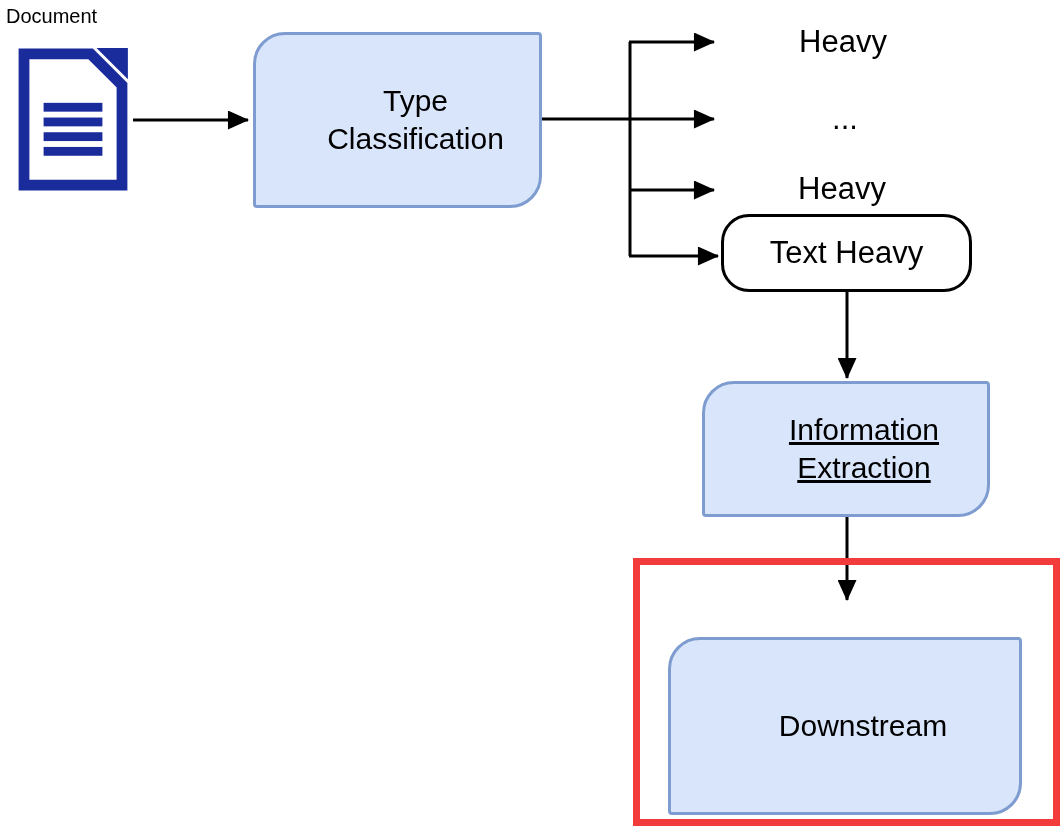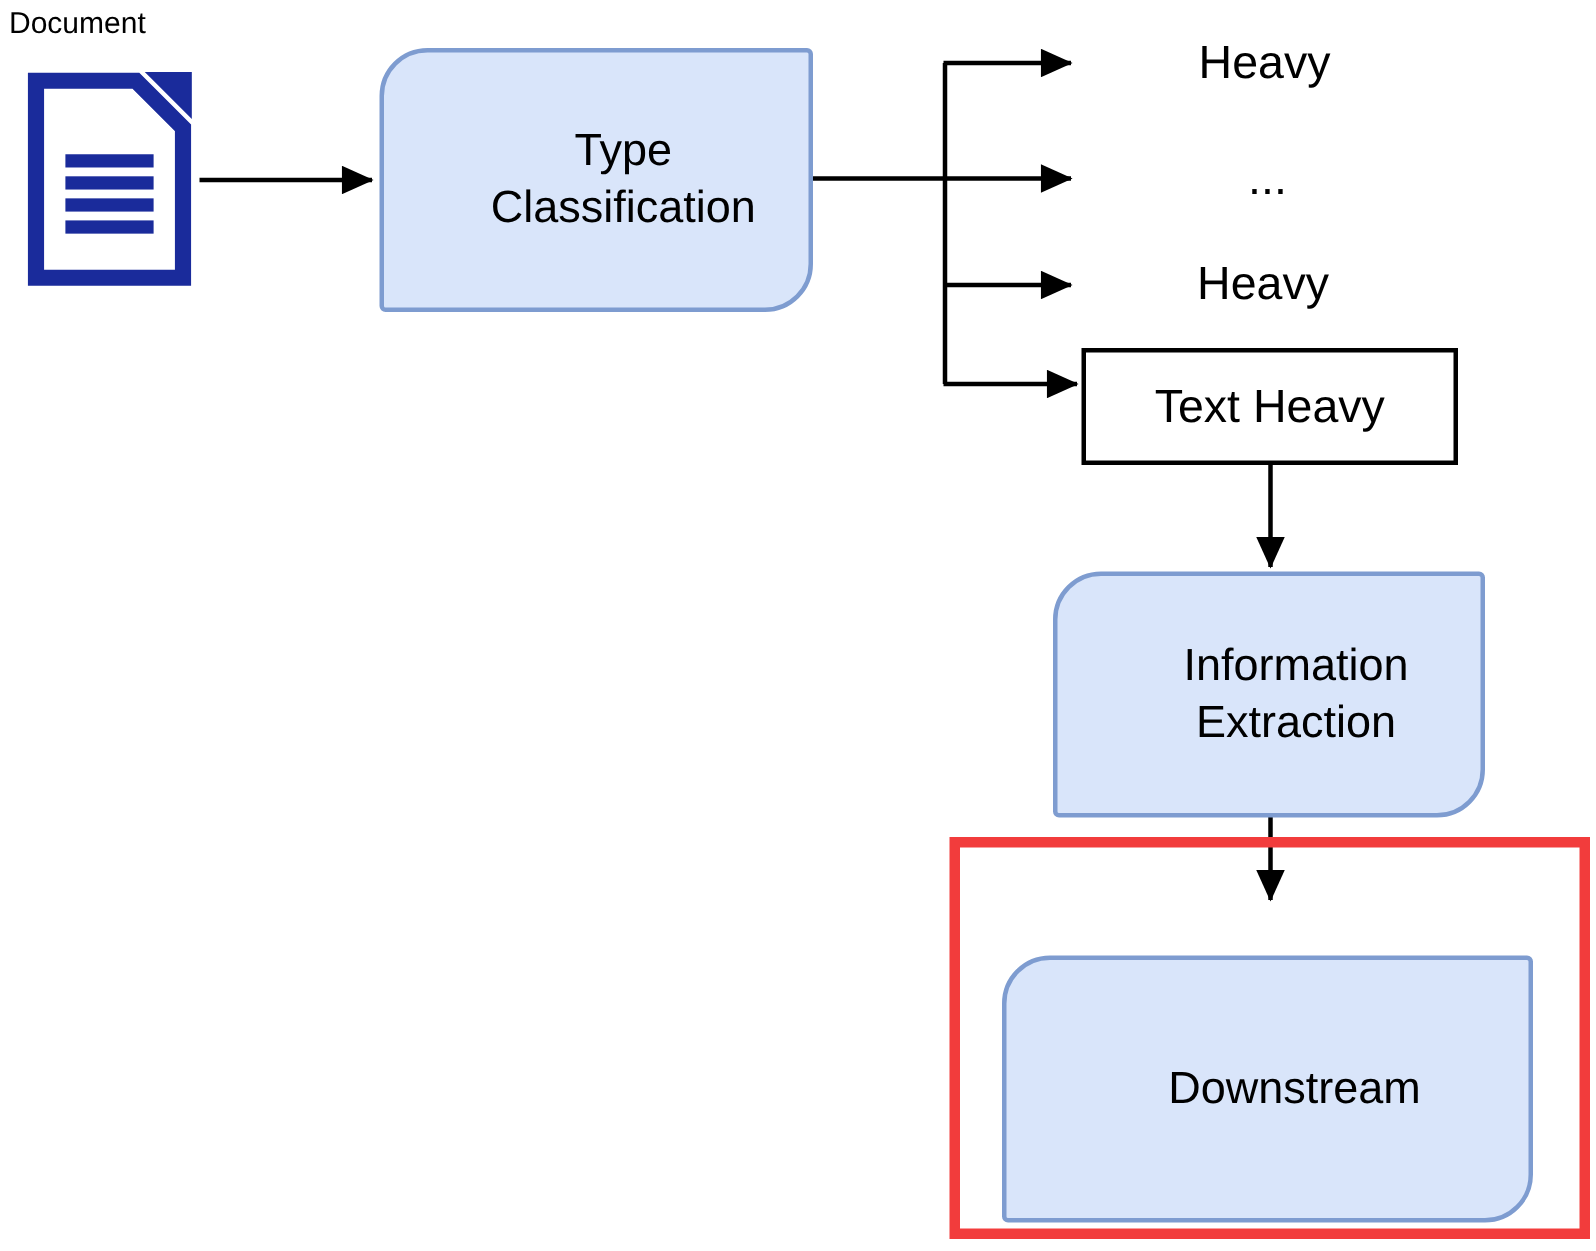--- a/index.html
+++ b/index.html
@@ -80,25 +80,25 @@
 
   <div class="blue-node" style="left:253px;top:32px;width:289px;height:176px;">
     <span>Type</span>
     <span>Classification</span>
   </div>
 
   <div class="free-label" style="left:743px;top:24px;width:200px;">Heavy</div>
   <div class="free-label" style="left:745px;top:101px;width:200px;">...</div>
   <div class="free-label" style="left:742px;top:171px;width:200px;">Heavy</div>
 
-  <div class="plain-node" style="left:721px;top:232px;width:251px;height:78px;">
+  <div class="plain-node" style="left:721px;top:214px;width:251px;height:78px;border-radius:28px;">
     <span>Text Heavy</span>
   </div>
 
-  <div class="blue-node" style="left:702px;top:381px;width:288px;height:164px;">
+  <div class="blue-node" style="left:702px;top:381px;width:288px;height:136px;text-decoration:underline;">
     <span>Information</span>
     <span>Extraction</span>
   </div>
 
   <div class="highlight-box" style="left:633px;top:558px;width:427px;height:268px;"></div>
 
   <div class="blue-node" style="left:668px;top:605px;width:354px;height:178px;margin-top:32px;">
     <span>Downstream</span>
   </div>
 

